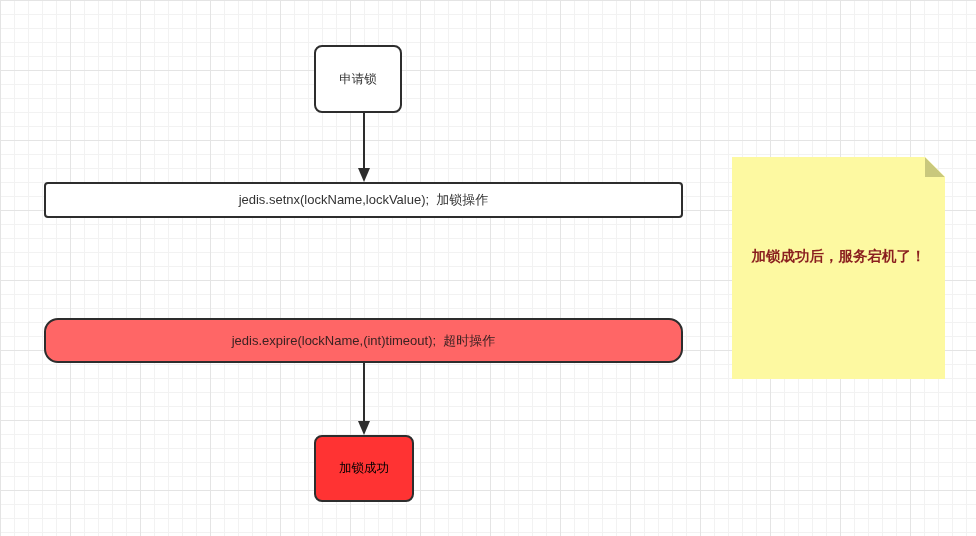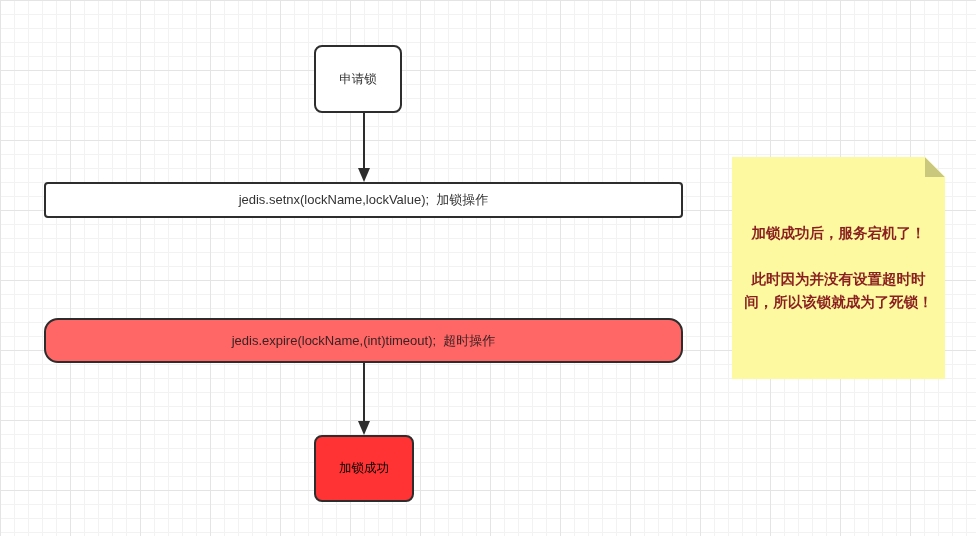--- a/index.html
+++ b/index.html
@@ -115,17 +115,16 @@
   </svg>
 
   <div class="node node-success">
     <span class="label">加锁成功</span>
   </div>
 
   <div class="sticky-note">
     <div class="sticky-fold"></div>
     <div class="sticky-body">
       <div class="para-1">加锁成功后，服务宕机了！</div>
-      <div class="para-2">此时因为并没有设置超时时间，所以该锁就成为了死锁！</div>
     </div>
   </div>
 
 </div>
 
 </body></html>

